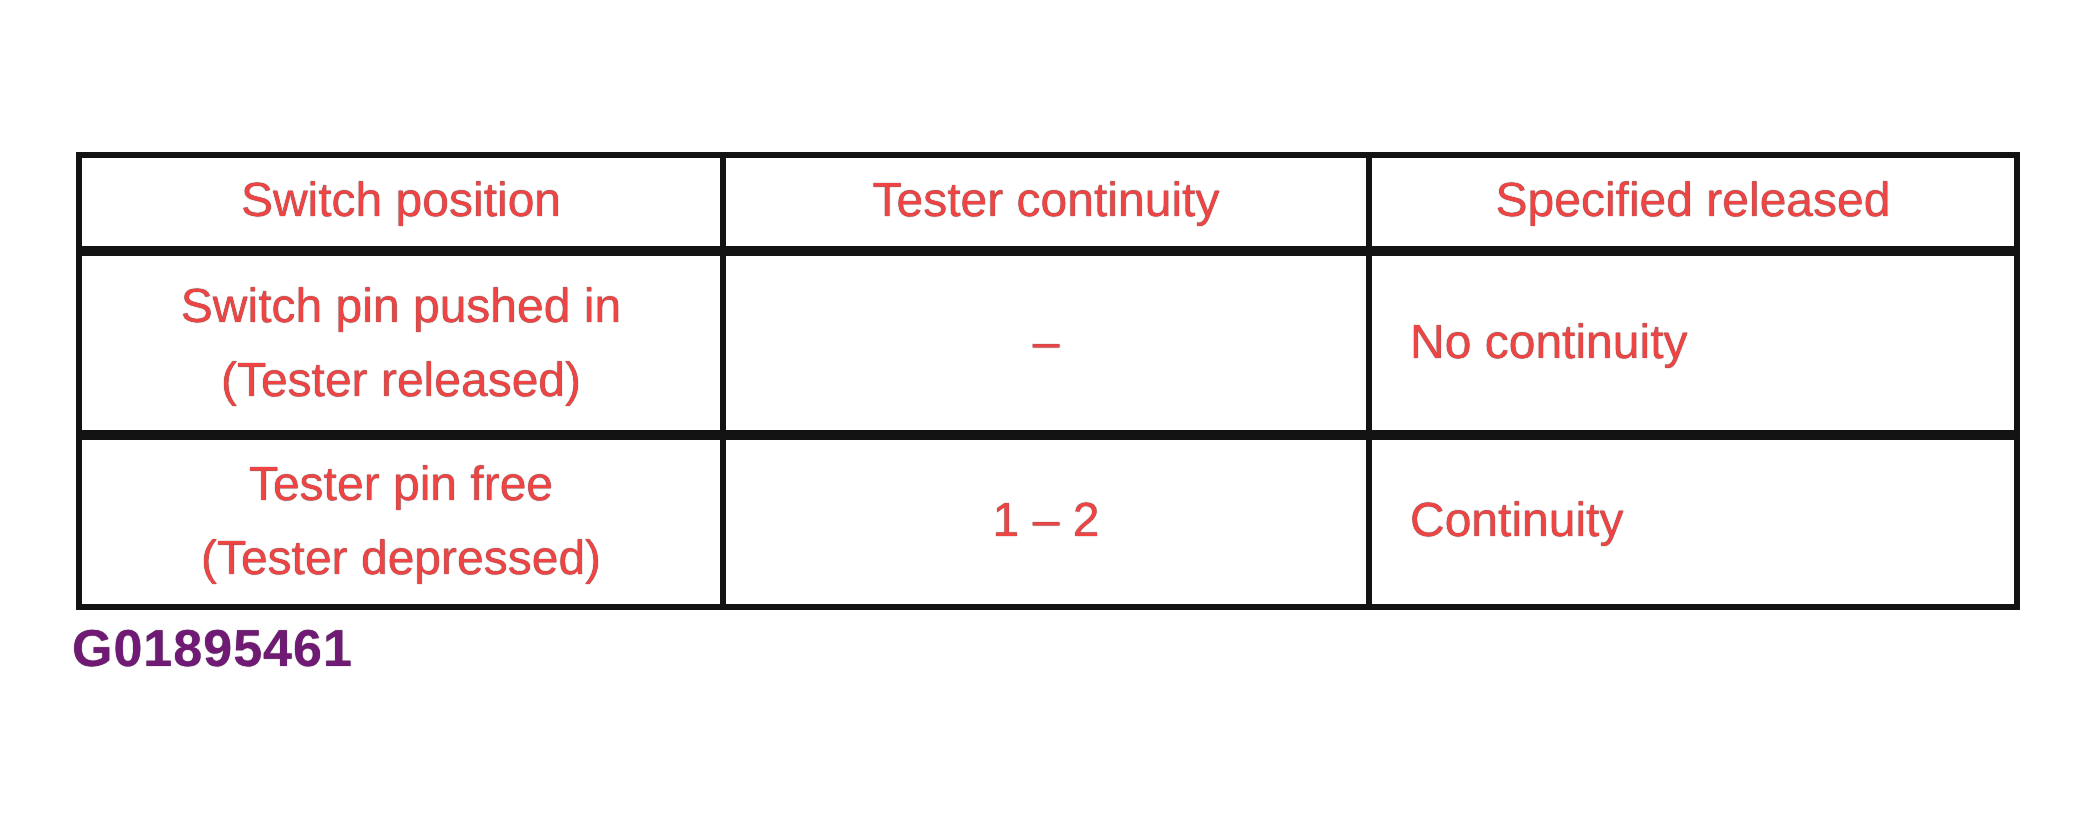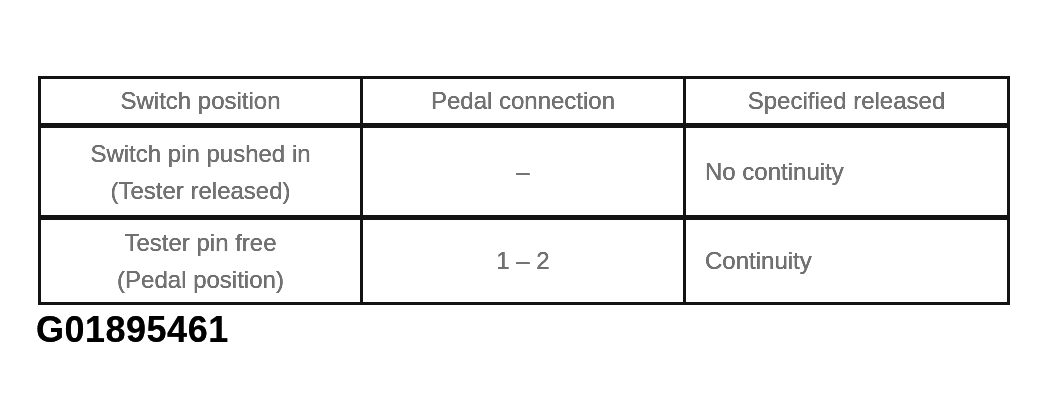--- a/index.html
+++ b/index.html
@@ -23,21 +23,21 @@
     top: 76px;
     width: 969px;
     border-collapse: collapse;
     table-layout: fixed;
   }
   .spec-table th,
   .spec-table td {
     border: 3px solid #131313;
     font-size: 24px;
     font-weight: 400;
-    color: #737373;
+    color: #ef4444;
     
     text-shadow: 0 0 0.5px rgba(0,0,0,0.85);
     padding: 0;
     vertical-align: middle;
     overflow: hidden;
     white-space: nowrap;
   }
   .spec-table thead th {
     height: 44px;
     text-align: center;
@@ -57,58 +57,58 @@
     text-align: left;
     padding-left: 19px;
   }
   .cell-lines div {
     line-height: 37px;
   }
   .figure-id {
     position: absolute;
     left: 36px;
     top: 309px;
-    font-size: 36px;
+    font-size: 26px;
     font-weight: 700;
     letter-spacing: 0.5px;
-    color: #000000;
+    color: #701a75;
     text-shadow: 0 0 0.5px rgba(0,0,0,0.8);
   }
 </style>
 </head>
 <body>
 
 <div class="page">
 
   <table class="spec-table">
     <colgroup>
       <col style="width:322px">
       <col style="width:323px">
       <col style="width:324px">
     </colgroup>
     <thead>
       <tr>
         <th>Switch position</th>
-        <th>Pedal connection</th>
+        <th>Tester continuity</th>
         <th>Specified released</th>
       </tr>
     </thead>
     <tbody>
       <tr class="row-1">
         <td class="col-center cell-lines">
           <div>Switch pin pushed in</div>
           <div>(Tester released)</div>
         </td>
         <td class="col-center">–</td>
         <td class="col-left">No continuity</td>
       </tr>
       <tr class="row-2">
         <td class="col-center cell-lines">
           <div>Tester pin free</div>
-          <div>(Pedal position)</div>
+          <div>(Tester depressed)</div>
         </td>
         <td class="col-center">1 – 2</td>
         <td class="col-left">Continuity</td>
       </tr>
     </tbody>
   </table>
 
   <div class="figure-id">G01895461</div>
 
 </div>

